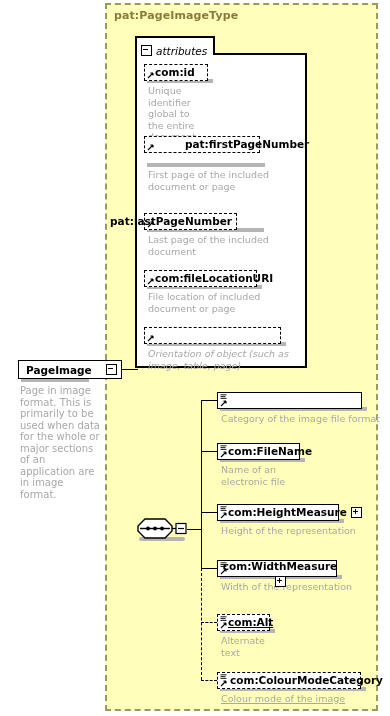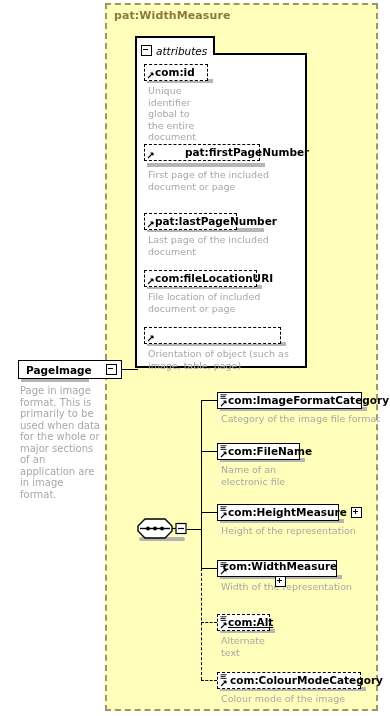--- a/index.html
+++ b/index.html
@@ -215,21 +215,21 @@
   }
   .dline.v {
     width: 0;
     border-left: 1px dashed #000;
   }
 </style>
 </head>
 <body>
 
 <div id="type-container"></div>
-<div id="type-title">pat:WidthMeasure</div>
+<div id="type-title">pat:PageImageType</div>
 
 <div class="node-shadow" style="left:21px; top:379px; width:68px; height:3px;"></div>
 <div id="root-node">
   <span class="nlabel">PageImage</span>
   <span class="pmbox"></span>
 </div>
 <div id="root-annot">Page in image format. This is primarily to be used when data for the whole or major sections of an application are in image format.</div>
 
 <div class="line h" style="left:88px; top:369px; width:50px;"></div>
 
@@ -246,31 +246,31 @@
   </svg>
   <span class="nlabel">com:id</span>
 </div>
 <div class="annot" style="left:148px; top:85px; width:70px;">Unique
 identifier
 global to
 the entire
 document</div>
 
 <div class="node-shadow" style="left:147px; top:163px; width:118px; height:4px;"></div>
-<div class="node optional" style="left:144px; top:144px; width:116px;padding-left:40px;">
+<div class="node optional" style="left:144px; top:136px; width:116px;padding-left:40px;">
   <svg class="attr-arrow" viewBox="0 0 7 7">
     <path d="M1 6 L6 1 M6 1 L3.4 1 M6 1 L6 3.6" stroke="#000" stroke-width="1.1" fill="none"></path>
   </svg>
   <span class="nlabel">pat:firstPageNumber</span>
 </div>
 <div class="annot" style="left:148px; top:169px; width:150px;">First page of the included
 document or page</div>
 
 <div class="node-shadow" style="left:147px; top:228px; width:117px; height:4px;"></div>
-<div class="node optional" style="left:144px; top:213px; width:93px;">
+<div class="node optional" style="left:144px; top:213px; width:93px;justify-content:flex-end;">
   <svg class="attr-arrow" viewBox="0 0 7 7">
     <path d="M1 6 L6 1 M6 1 L3.4 1 M6 1 L6 3.6" stroke="#000" stroke-width="1.1" fill="none"></path>
   </svg>
   <span class="nlabel">pat:lastPageNumber</span>
 </div>
 <div class="annot" style="left:148px; top:234px; width:150px;">Last page of the included
 document</div>
 
 <div class="node-shadow" style="left:147px; top:285px; width:115px; height:4px;"></div>
 <div class="node optional" style="left:144px; top:270px; width:113px;">
@@ -281,21 +281,21 @@
 </div>
 <div class="annot" style="left:148px; top:291px; width:150px;">File location of included
 document or page</div>
 
 <div class="node-shadow" style="left:147px; top:342px; width:139px; height:4px;"></div>
 <div class="node optional" style="left:144px; top:327px; width:137px;">
   <svg class="attr-arrow" viewBox="0 0 7 7">
     <path d="M1 6 L6 1 M6 1 L3.4 1 M6 1 L6 3.6" stroke="#000" stroke-width="1.1" fill="none"></path>
   </svg>
 </div>
-<div class="annot" style="left:148px; top:348px; width:150px;">Orientation of object (such as
+<div class="annot" style="left:148px; top:348px; width:150px;font-style:italic;">Orientation of object (such as
 image, table, page)</div>
 
 <div class="node-shadow" style="left:139px; top:537px; width:46px; height:4px; border-radius:4px;"></div>
 <div id="sequence-group">
   <svg width="52" height="22" viewBox="0 0 52 22">
     <polygon points="9,1 29,1 36,8 36,13 29,20 9,20 2,13 2,8" fill="#ffffff" stroke="#000" stroke-width="1.4"></polygon>
     <line x1="4" y1="10.5" x2="34" y2="10.5" stroke="#000" stroke-width="1.4"></line>
     <circle cx="12" cy="10.5" r="1.9" fill="#000"></circle>
     <circle cx="19" cy="10.5" r="1.9" fill="#000"></circle>
     <circle cx="26" cy="10.5" r="1.9" fill="#000"></circle>
@@ -315,21 +315,20 @@
 <div class="node-shadow" style="left:220px; top:407px; width:147px; height:4px;"></div>
 <div class="node required" style="left:217px; top:392px; width:145px;">
   <svg class="elem-lines" viewBox="0 0 7 6">
     <line x1="0.5" y1="0.8" x2="6.5" y2="0.8" stroke="#000" stroke-width="0.9"></line>
     <line x1="0.5" y1="2.6" x2="5.5" y2="2.6" stroke="#000" stroke-width="0.9"></line>
     <line x1="0.5" y1="4.4" x2="6.5" y2="4.4" stroke="#000" stroke-width="0.9"></line>
   </svg>
   <svg class="attr-arrow" viewBox="0 0 7 7">
     <path d="M1 6 L6 1 M6 1 L3.4 1 M6 1 L6 3.6" stroke="#000" stroke-width="1.1" fill="none"></path>
   </svg>
-  <span class="nlabel">com:ImageFormatCategory</span>
 </div>
 <div class="annot" style="left:221px; top:413px; width:170px;">Category of the image file format</div>
 
 <div class="line h" style="left:201px; top:451px; width:16px;"></div>
 <div class="node-shadow" style="left:220px; top:458px; width:85px; height:4px;"></div>
 <div class="node required" style="left:217px; top:443px; width:83px;">
   <svg class="elem-lines" viewBox="0 0 7 6">
     <line x1="0.5" y1="0.8" x2="6.5" y2="0.8" stroke="#000" stroke-width="0.9"></line>
     <line x1="0.5" y1="2.6" x2="5.5" y2="2.6" stroke="#000" stroke-width="0.9"></line>
     <line x1="0.5" y1="4.4" x2="6.5" y2="4.4" stroke="#000" stroke-width="0.9"></line>
@@ -396,13 +395,13 @@
   <svg class="elem-lines" viewBox="0 0 7 6">
     <line x1="0.5" y1="0.8" x2="6.5" y2="0.8" stroke="#000" stroke-width="0.9"></line>
     <line x1="0.5" y1="2.6" x2="5.5" y2="2.6" stroke="#000" stroke-width="0.9"></line>
     <line x1="0.5" y1="4.4" x2="6.5" y2="4.4" stroke="#000" stroke-width="0.9"></line>
   </svg>
   <svg class="attr-arrow" viewBox="0 0 7 7">
     <path d="M1 6 L6 1 M6 1 L3.4 1 M6 1 L6 3.6" stroke="#000" stroke-width="1.1" fill="none"></path>
   </svg>
   <span class="nlabel">com:ColourModeCategory</span>
 </div>
-<div class="annot" style="left:221px; top:693px; width:170px;">Colour mode of the image</div>
+<div class="annot" style="left:221px; top:693px; width:170px;text-decoration:underline;">Colour mode of the image</div>
 
 </body></html>

